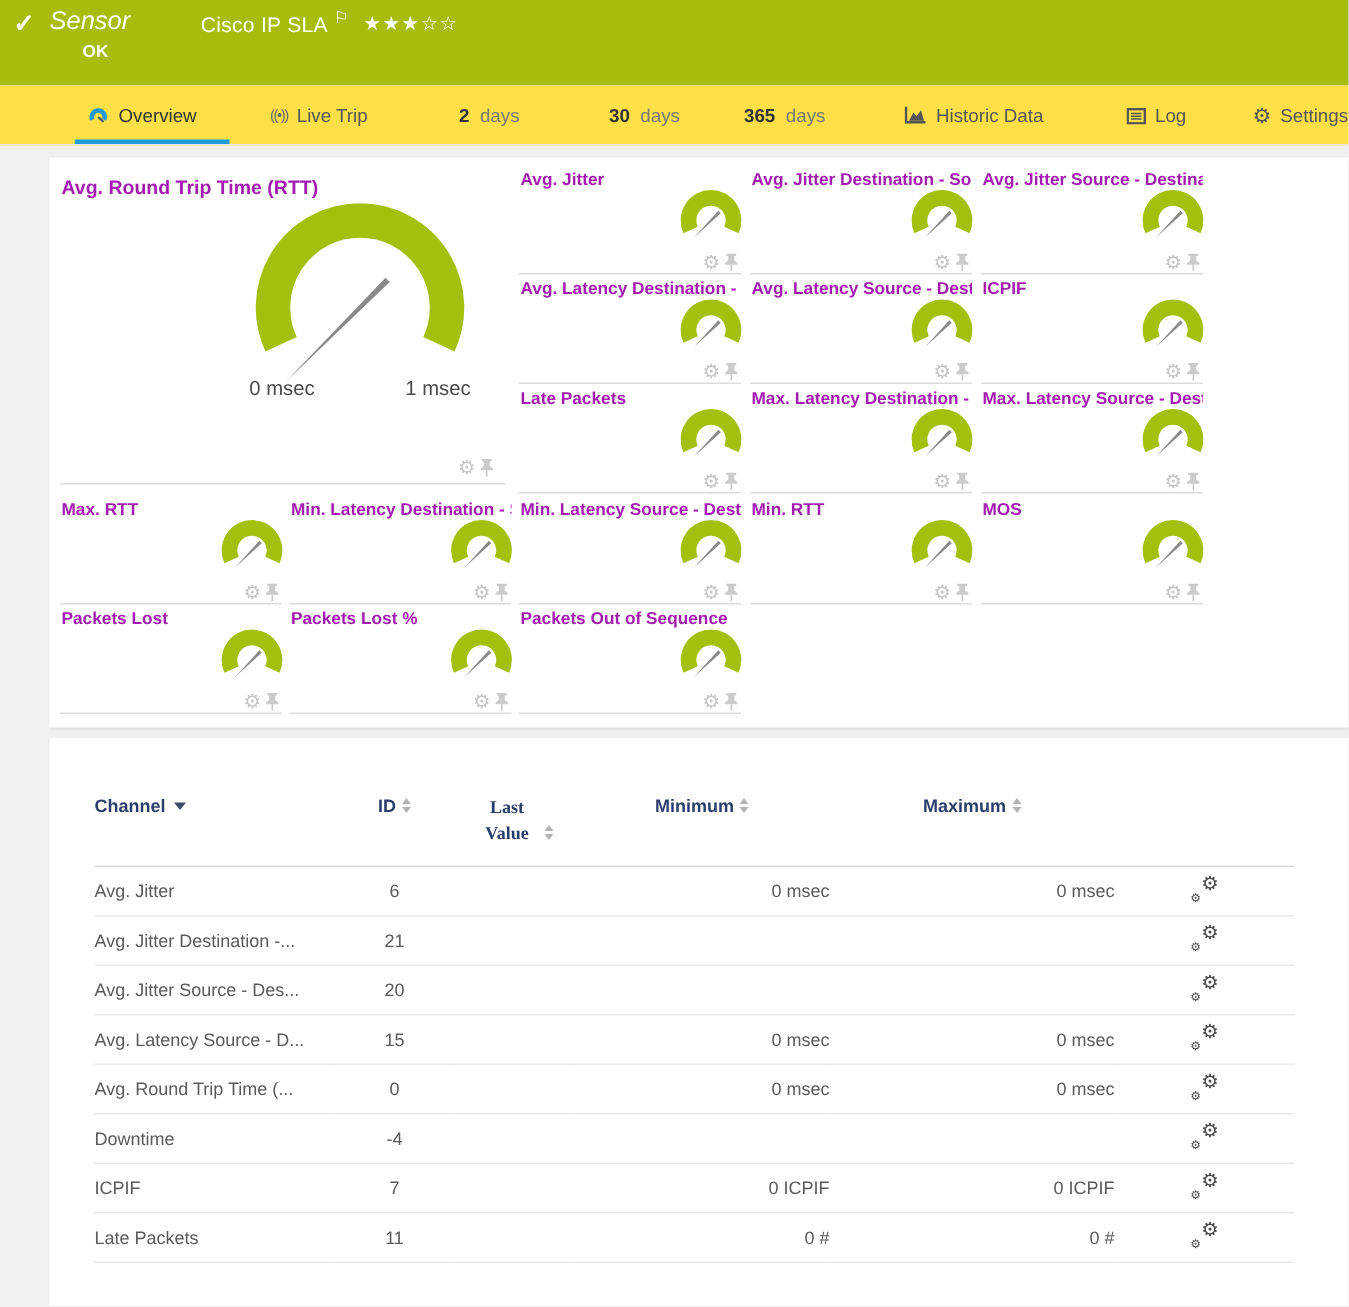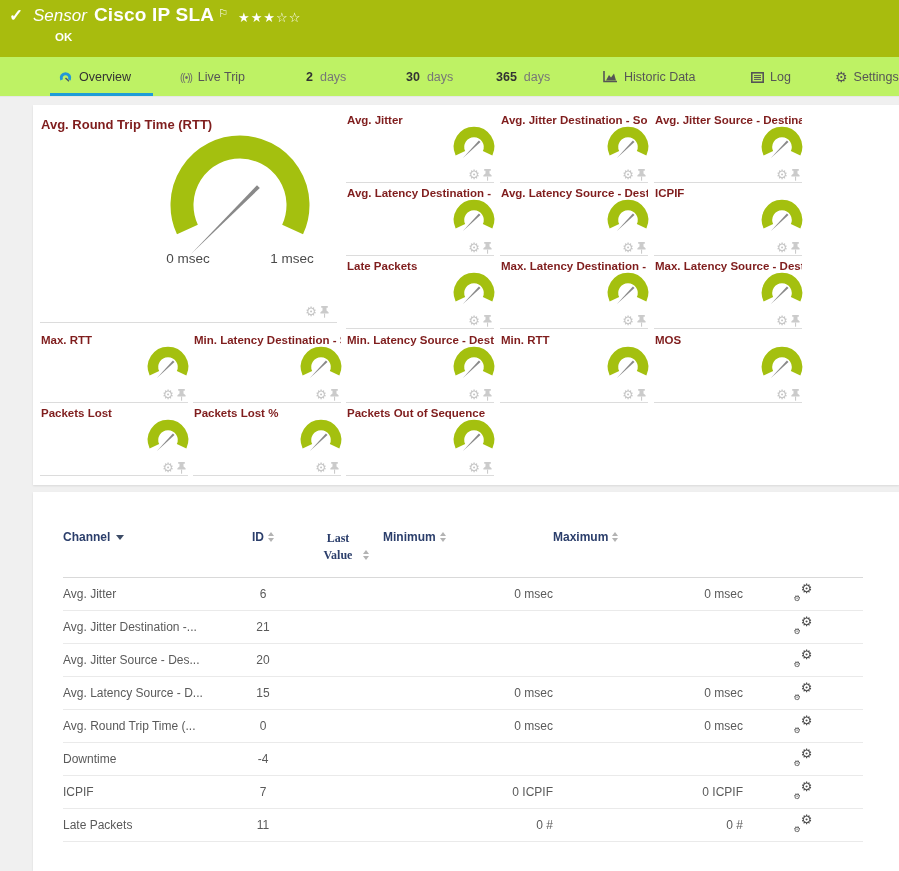--- a/index.html
+++ b/index.html
@@ -6,28 +6,28 @@
   html,body { width:899px; height:871px; overflow:hidden;
     font-family:"Liberation Sans", sans-serif; background:#f0f0f0; }
 
   
   .topbar { position:absolute; left:0; top:0; width:899px; height:57px;
     background:#a8bc0e; color:#fff; }
   .topbar .chk { position:absolute; left:9px; top:5px; font-size:17px; font-weight:bold; }
   .titleblock { position:absolute; left:33px; top:4px; }
   .titleline { display:flex; align-items:flex-end; }
   .kind { font-style:italic; font-size:17px; margin-right:7px; }
-  .sname { font-weight:bold; font-size:19px; letter-spacing:.2px; }
+  .sname { font-weight:normal; font-size:14px; letter-spacing:.2px;margin-left:40px; }
   .flag { font-size:11px; margin-left:4px; position:relative; top:-6px; }
   .stars { font-size:13px; margin-left:10px; letter-spacing:1px; position:relative; top:-1px; }
   .status { font-weight:bold; font-size:11.5px; margin:5px 0 0 22px; }
 
   
   .tabs { position:absolute; left:0; top:57px; width:899px; height:40px;
-    background:#bef264; border-bottom:1px solid #e7e7e7; }
+    background:#fde047; border-bottom:1px solid #e7e7e7; }
   .tab { position:absolute; top:0; height:40px; display:flex; align-items:center;
     gap:6px; font-size:12.5px; color:#565656; cursor:pointer; white-space:nowrap; }
   .tab b { color:#333; font-weight:bold; margin-right:1px; }
   .tab .dim { color:#777; }
   .tab.active { color:#333; }
   .t-ov{left:58px;} .t-ld{left:180px;} .t-2d{left:306px;} .t-30d{left:406px;}
   .t-365d{left:496px;align-items:center;} .t-hd{left:603px;} .t-log{left:751px;} .t-set{left:835px;}
   .active-underline { position:absolute; left:50px; bottom:0; width:103px; height:3px;
     background:#1e9cd8; }
   .live-ico { font-size:10px; letter-spacing:-1px; color:#6b6b6b; }
@@ -35,41 +35,41 @@
 
   
   .card { position:absolute; left:33px; width:866px; background:#fff;
     box-shadow:0 1px 2px rgba(0,0,0,.10); }
   .card-gauges { top:105px; height:380px; }
   .card-table  { top:492px; height:379px; }
 
   
   .panel { position:absolute; width:148px; height:72px;
     border-bottom:1px solid #dcdcdc; }
-  .panel-title { font-size:11.5px; font-weight:bold; color:#7f1d1d;
+  .panel-title { font-size:11.5px; font-weight:bold; color:#a21caf;
     padding:3px 0 0 1px; white-space:nowrap; overflow:hidden; }
   .sg { position:absolute; right:-4px; top:12px; }
   .mini { position:absolute; right:2px; bottom:1px; display:flex; align-items:center; gap:3px; }
   .mini-gear { font-size:13px; color:#c6c6c6; line-height:1; cursor:pointer; }
   .mini-pin { cursor:pointer; }
   .panel-big { position:absolute; left:7px; top:6px; width:297px; height:212px;
     border-bottom:1px solid #dcdcdc; }
   .panel-big .panel-title { font-size:13px; padding-top:6px; }
   .big-svg { position:absolute; left:100px; top:22px; }
   .panel-big .mini { right:8px; bottom:4px; }
   .scale-label { font-size:13.5px; fill:#4a4a4a; }
 
   
   table.channels { border-collapse:collapse; table-layout:fixed; width:800px;
     margin:30px 0 0 30px; font-size:12px; }
   .col-ch{width:160px;} .col-id{width:80px;} .col-lv{width:80px;}
   .col-min{width:170px;} .col-max{width:190px;} .col-act{width:120px;}
   th { color:#2b3e6b; font-weight:bold; font-size:12px; vertical-align:top;
     padding:8px 0 12px 0; border-bottom:1px solid #d9d9d9; cursor:pointer; }
-  th.a-left{text-align:left;} th.a-c{text-align:center;} th.a-r{text-align:left;}
+  th.a-left{text-align:left;} th.a-c{text-align:center;} th.a-r{text-align:center;}
   .lv-wrap { display:inline-block; width:42px; text-align:center; line-height:1.45;font-family:Liberation Serif, serif; }
   td { height:33px; color:#5a5a5a; border-bottom:1px solid #eaeaea; padding:0; }
   td.a-c{text-align:center;} td.a-r{text-align:right;}
   .sort { display:inline-flex; flex-direction:column; gap:2px; margin-left:4px;
     vertical-align:middle; position:relative; top:-1px; }
   .sort i { width:0; height:0; border-left:3.5px solid transparent;
     border-right:3.5px solid transparent; }
   .sort .up { border-bottom:4px solid #b3b3b3; }
   .sort .dn { border-top:4px solid #b3b3b3; }
   .caret-dn { display:inline-block; width:0; height:0; border-left:4px solid transparent;

